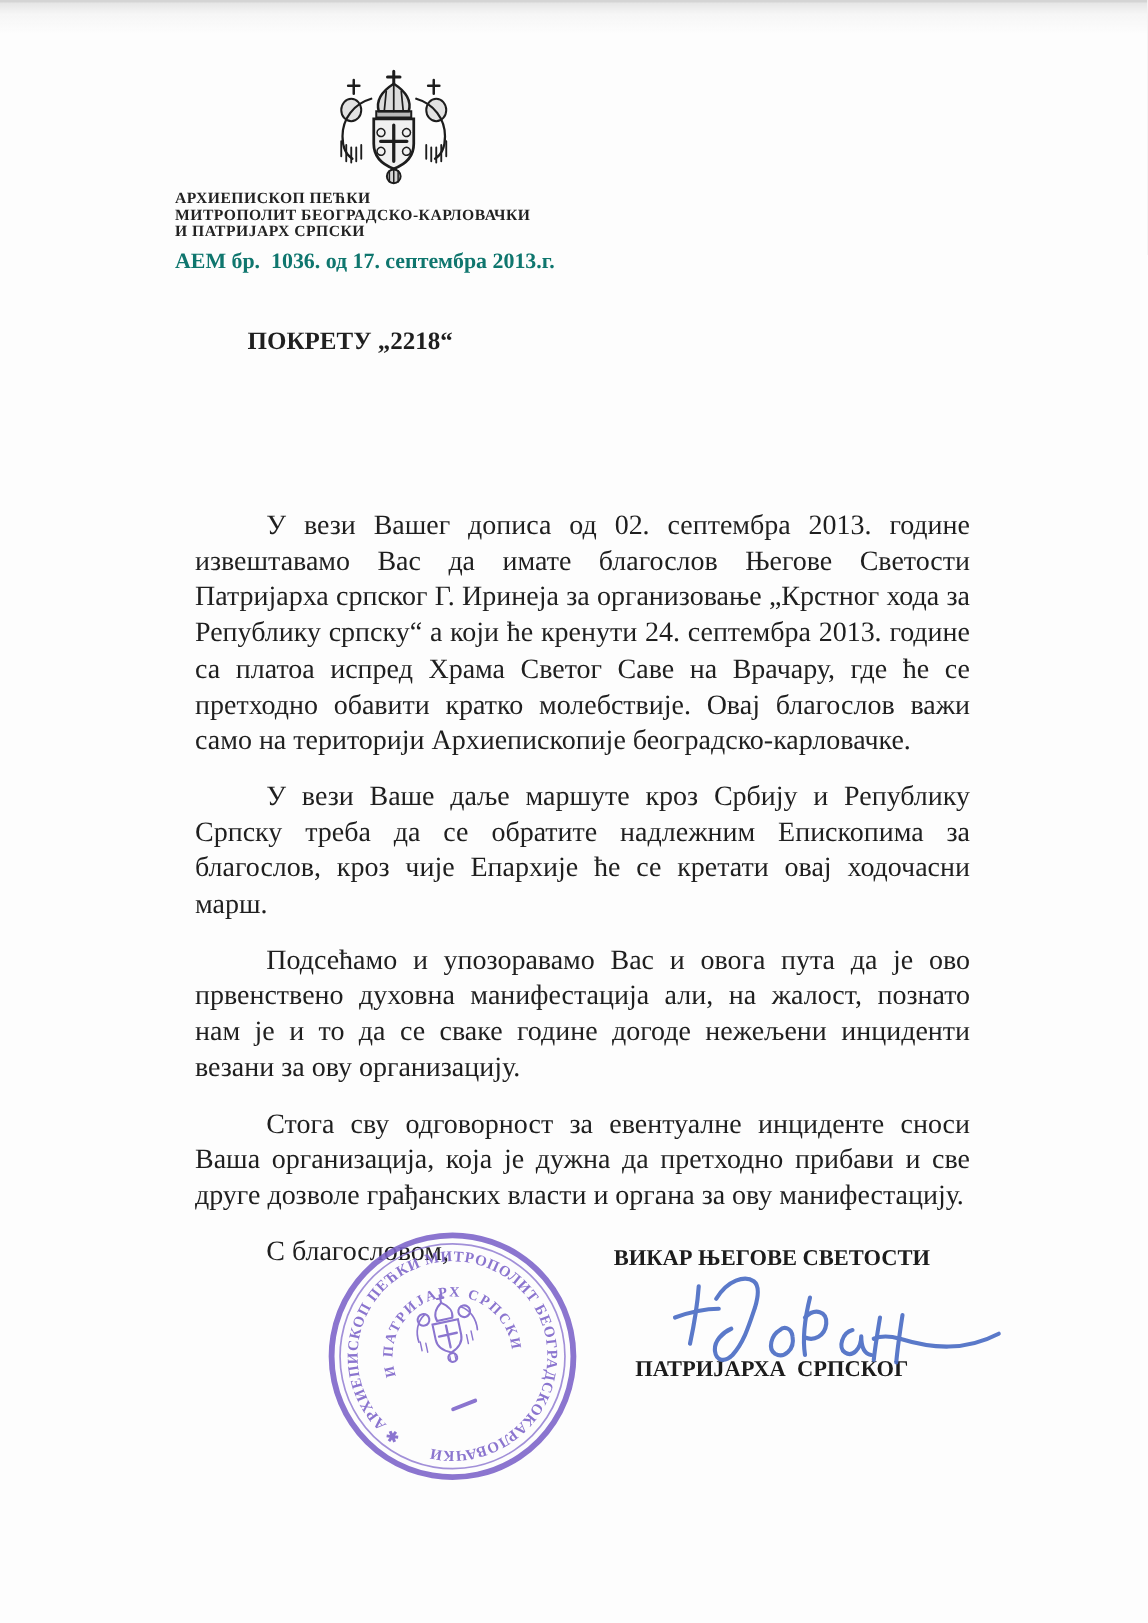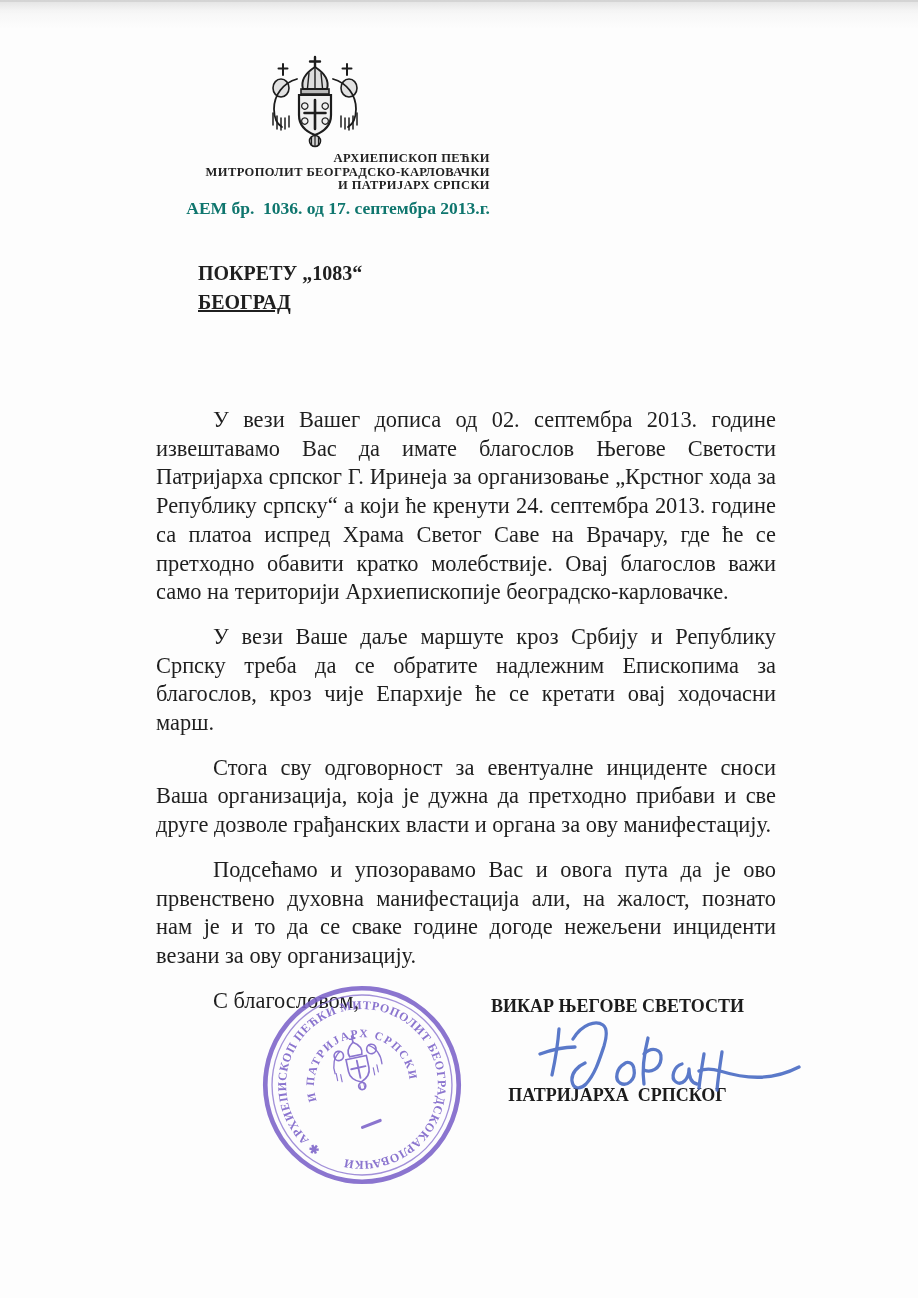--- a/index.html
+++ b/index.html
@@ -7,21 +7,21 @@
   .page{
     position:relative;width:918px;height:1298px;margin:0 auto;
     background:#fdfdfd;color:#1f1f1f;overflow:hidden;
   }
   .scan-edge-top{
     position:absolute;left:0;top:0;width:100%;height:26px;
     background:linear-gradient(to bottom, rgba(120,120,120,.18) 0%, rgba(150,150,150,.07) 35%, rgba(255,255,255,0) 100%);
     border-top:2px solid rgba(90,90,90,.25);
   }
   
-  .letterhead{position:absolute;left:140px;top:55px;width:350px;text-align:right;}
+  .letterhead{position:absolute;left:140px;top:55px;width:350px;text-align:left;}
   .emblem{display:block;margin:0 auto 3px auto;}
   .lh-line{font-weight:bold;font-size:12.5px;line-height:13.5px;letter-spacing:.4px;color:#222;}
   .lh-ref{font-weight:bold;font-size:17.5px;line-height:20px;margin-top:5px;white-space:pre;color:#0f766e;}
   
   .recipient{position:absolute;left:198px;top:259px;font-size:20px;line-height:29px;}
   .rc-name{font-weight:bold;}
   .rc-city{font-weight:bold;text-decoration:underline;}
   
   .body-block{position:absolute;left:140px;top:390px;width:652px;font-size:22.4px;line-height:28.7px;text-align:justify;}
   .body-block p{margin:16px;text-indent:57px;}
@@ -73,29 +73,28 @@
         <path d="M52.5,81.5 v9 M56,80.5 v11 M59.5,81.5 v9" stroke-width="1.2"></path>
       </g>
     </svg>
     <div class="lh-line">АРХИЕПИСКОП ПЕЋКИ</div>
     <div class="lh-line">МИТРОПОЛИТ БЕОГРАДСКО-КАРЛОВАЧКИ</div>
     <div class="lh-line">И ПАТРИЈАРХ СРПСКИ</div>
     <div class="lh-ref">АЕМ бр.  1036. од 17. септембра 2013.г.</div>
   </div>
 
   <div class="recipient">
-    <div class="rc-name">ПОКРЕТУ „1083“</div>
-    <div class="rc-city">БЕОГРАД</div>
+    <div class="rc-name">ПОКРЕТУ „2218“</div>
   </div>
 
   <div class="body-block">
     <p>У вези Вашег дописа од 02. септембра 2013. године извештавамо Вас да имате благослов Његове Светости Патријарха српског Г. Иринеја за организовање „Крстног хода за Републику српску“ а који ће кренути 24. септембра 2013. године са платоа испред Храма Светог Саве на Врачару, где ће се претходно обавити кратко молебствије. Овај благослов важи само на територији Архиепископије београдско-карловачке.</p>
     <p>У вези Ваше даље маршуте кроз Србију и Републику Српску треба да се обратите надлежним Епископима за благослов, кроз чије Епархије ће се кретати овај ходочасни марш.</p>
+    <p>Подсећамо и упозоравамо Вас и овога пута да је ово првенствено духовна манифестација али, на жалост, познато нам је и то да се сваке године догоде нежељени инциденти везани за ову организацију.</p>
     <p>Стога сву одговорност за евентуалне инциденте сноси Ваша организација, која је дужна да претходно прибави и све друге дозволе грађанских власти и органа за ову манифестацију.</p>
-    <p>Подсећамо и упозоравамо Вас и овога пута да је ово првенствено духовна манифестација али, на жалост, познато нам је и то да се сваке године догоде нежељени инциденти везани за ову организацију.</p>
     <p class="closing">С благословом,</p>
   </div>
 
   <div class="sig-titles">
     <div>ВИКАР ЊЕГОВЕ СВЕТОСТИ</div>
     <div>ПАТРИЈАРХА  СРПСКОГ</div>
   </div>
 
   <svg class="stamp-svg" width="208" height="208" viewBox="0 0 200 200">
     <g transform="rotate(-12 100 100)">

